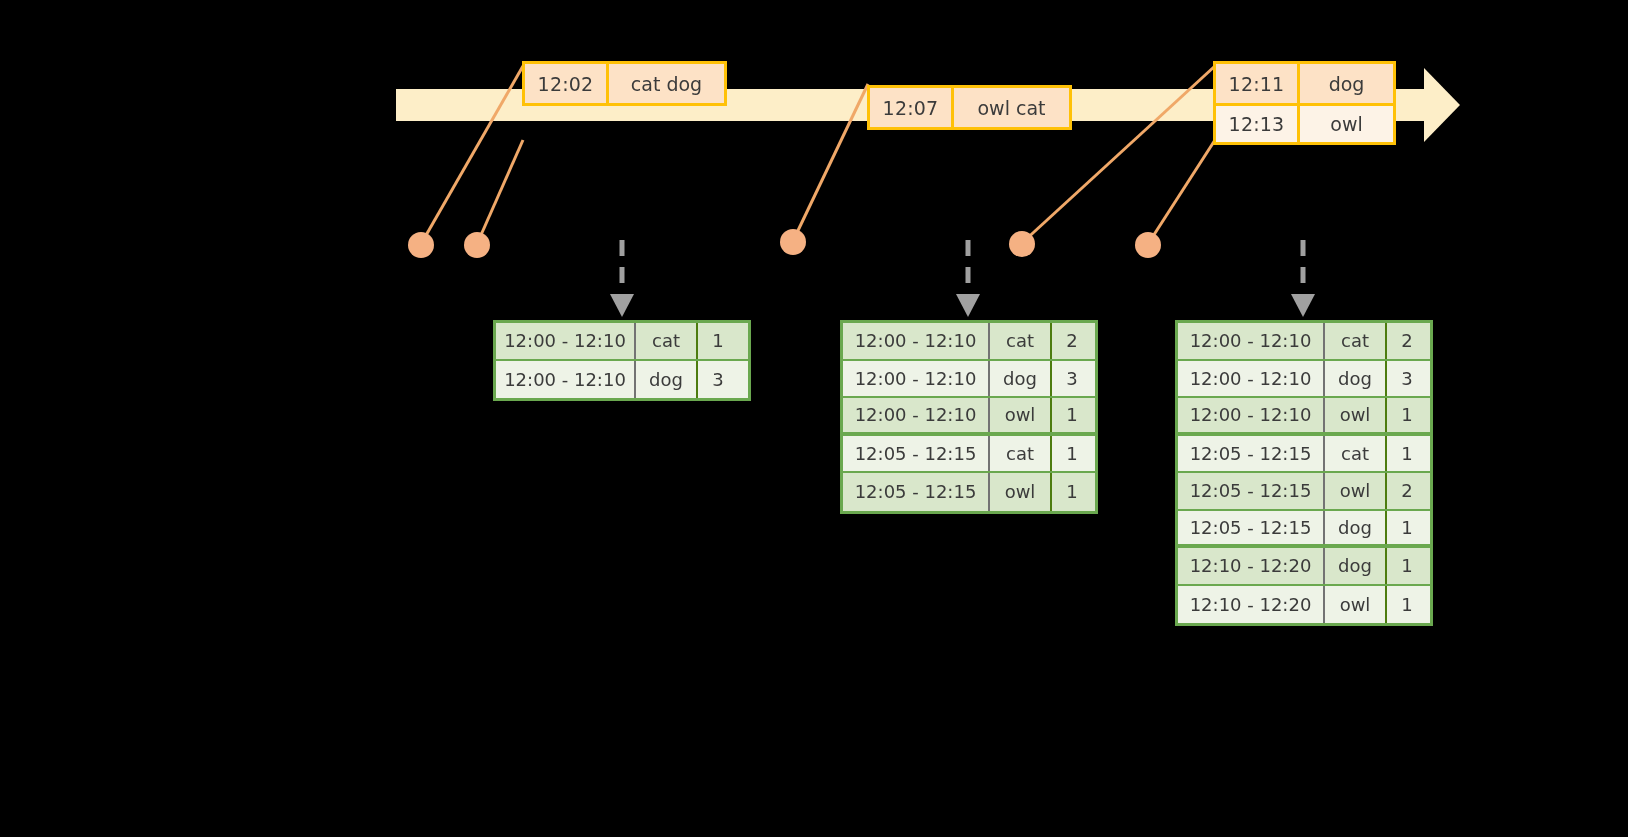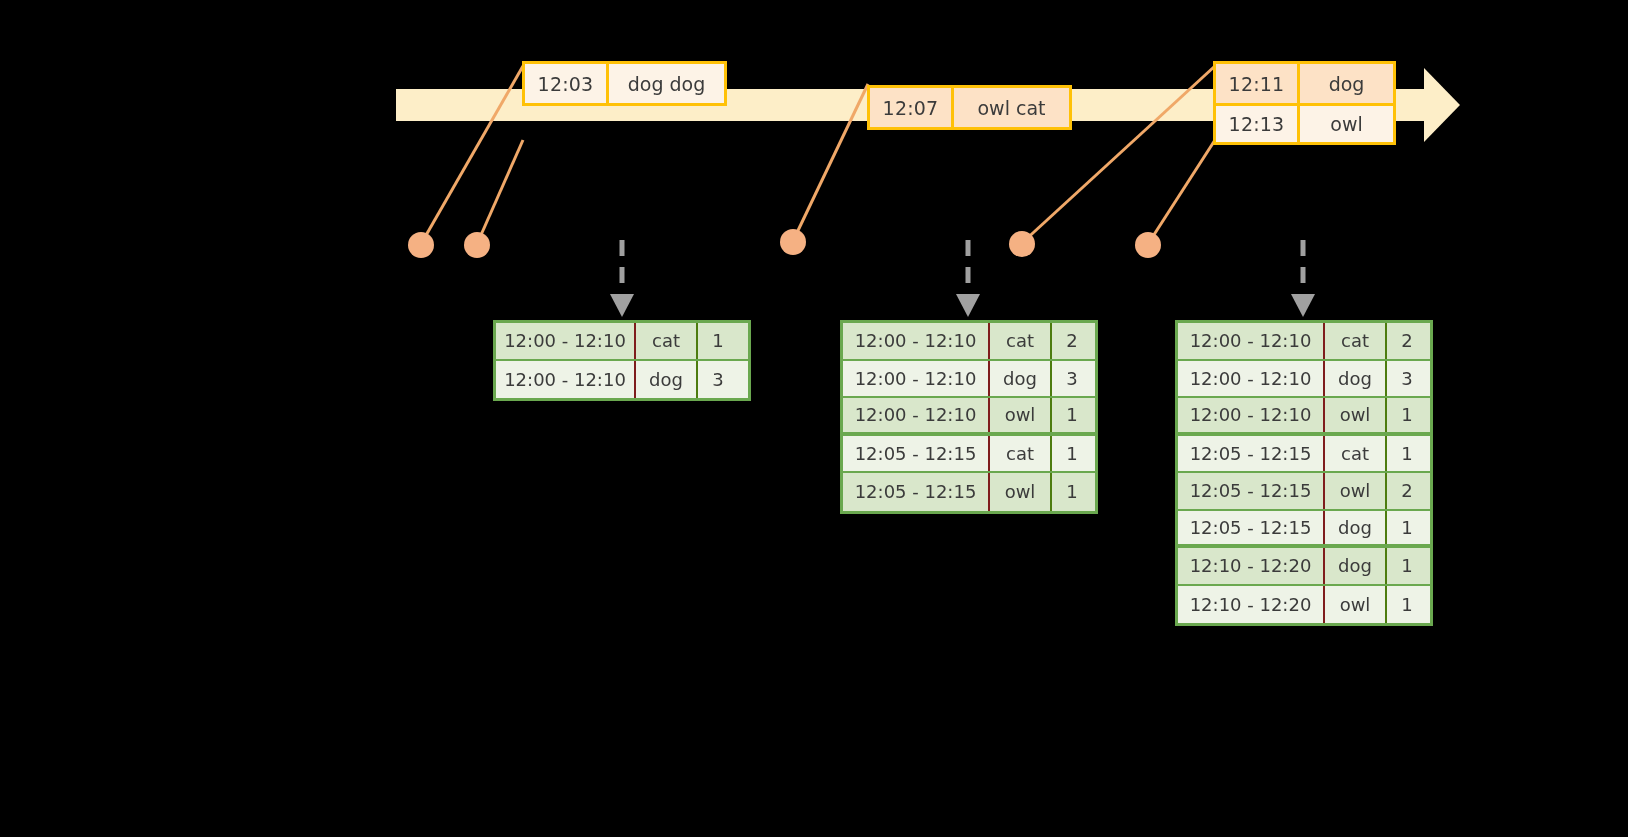--- a/index.html
+++ b/index.html
@@ -90,21 +90,21 @@
     box-sizing: border-box;
     border-bottom: 2px solid #6aa84f;
   }
   .res-row:last-child { border-bottom: none; }
   .res-row.shade { background: #d9e7cb; }
   .res-row.light { background: #eef3e7; }
   .res-row.group-end { border-bottom: 4px solid #6aa84f; }
 
   .res-win {
     box-sizing: border-box;
-    border-right: 2px solid #7f1d1d;
+    border-right: 2px solid #737373;
     display: flex;
     align-items: center;
     justify-content: center;
     font-size: 18px;
     color: #3b3b3b;
     white-space: nowrap;
   }
   .res-key {
     box-sizing: border-box;
     border-right: 2px solid #4d7c0f;
@@ -170,23 +170,23 @@
       <line x1="1303" y1="240" x2="1303" y2="296" stroke-dasharray="16 11"></line>
     </g>
     <g fill="#a0a0a0">
       <polygon points="610,294 634,294 622,317"></polygon>
       <polygon points="956,294 980,294 968,317"></polygon>
       <polygon points="1291,294 1315,294 1303,317"></polygon>
     </g>
   </svg>
 
   <div class="event-box" style="left:522px; top:61px; width:205px;">
-    <div class="event-row plain">
-      <div class="event-time">12:03</div>
-      <div class="event-words">dog dog</div>
+    <div class="event-row alt">
+      <div class="event-time">12:02</div>
+      <div class="event-words">cat dog</div>
     </div>
   </div>
 
   <div class="event-box" style="left:867px; top:85px; width:205px;">
     <div class="event-row alt">
       <div class="event-time">12:07</div>
       <div class="event-words">owl cat</div>
     </div>
   </div>
 

